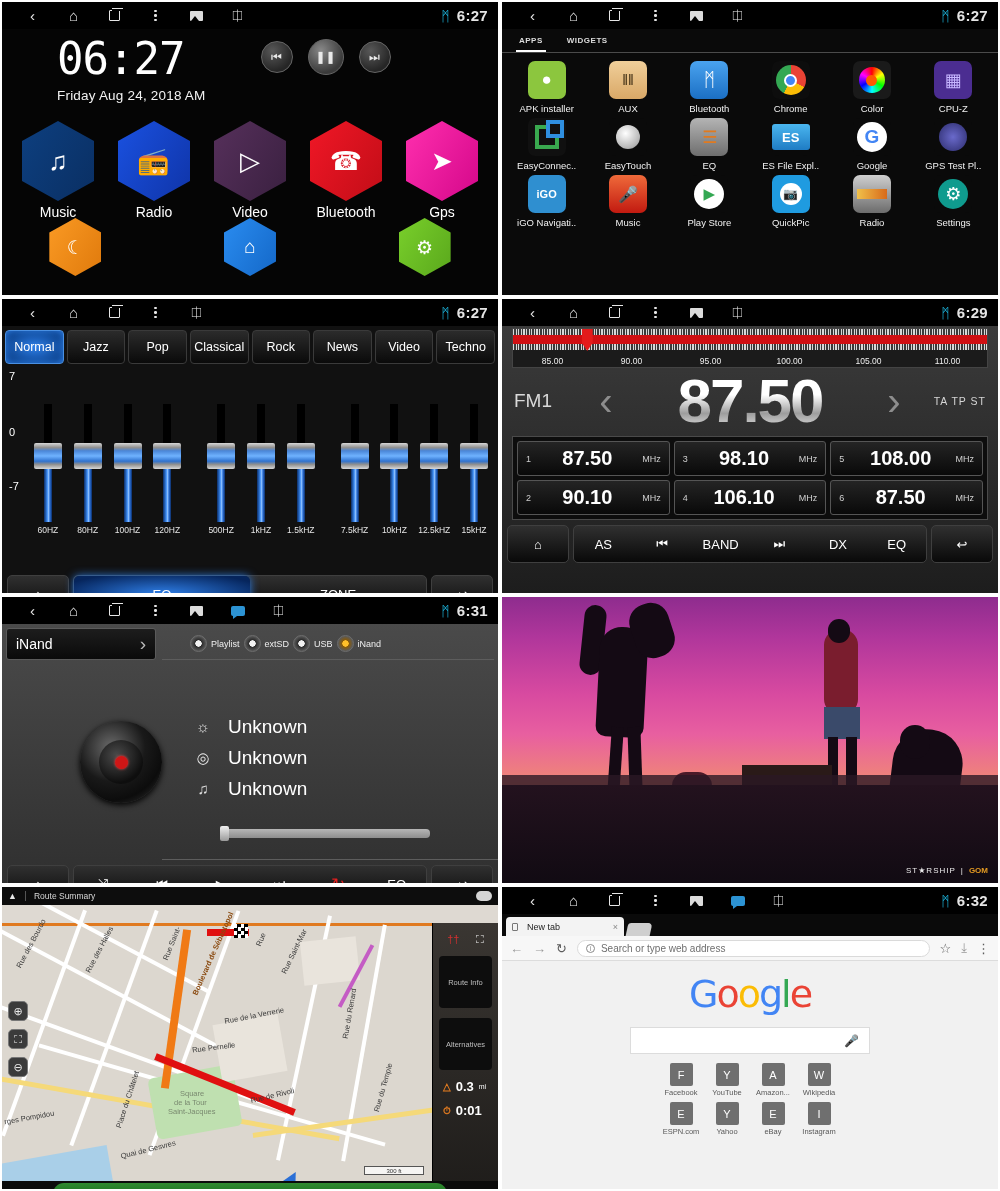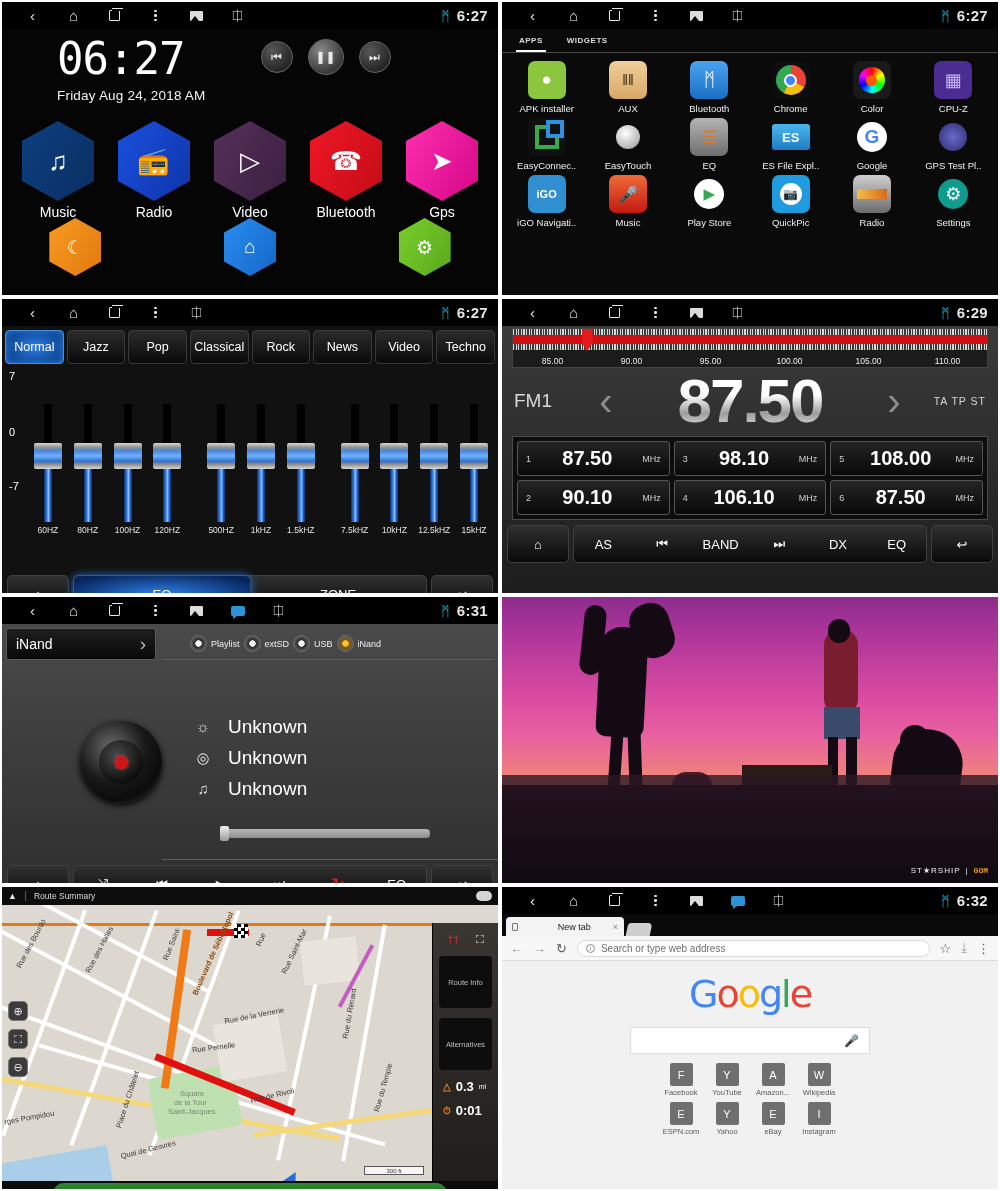--- a/index.html
+++ b/index.html
@@ -151,21 +151,21 @@
   .proghandle{position:absolute;left:0;top:-3px;width:9px;height:15px;border-radius:2px;
      background:linear-gradient(180deg,#f0f0f0,#9a9a9a);}
   .mdivider{position:absolute;left:160px;right:0;bottom:0;height:1px;background:#5d5d5d;}
 
   
   .video{height:100%;position:relative;overflow:hidden;
      background:linear-gradient(180deg,#8e2c8e 0%,#b0369b 14%,#d84aa0 34%,#e85fa0 48%,#f08a73 66%,#f4b04e 76%,#d98a3a 84%,#3a2030 92%,#1a1018 100%);}
   .sil{position:absolute;background:#140a14;}
   .footerlogo{position:absolute;right:10px;bottom:8px;color:#fff;font-size:8px;letter-spacing:1px;
      display:flex;align-items:center;gap:5px;opacity:.92;}
-  .footerlogo .gom{color:#f5a623;font-weight:bold;letter-spacing:0;font-family:Liberation Mono, monospace;}
+  .footerlogo .gom{color:#f5a623;font-weight:bold;letter-spacing:0;}
 
   
   .map{height:100%;position:relative;background:#ded9d2;overflow:hidden;}
   .maptop{height:18px;background:#0d0d0d;display:flex;align-items:center;padding:0 6px;gap:8px;z-index:6;position:relative;}
   .maptop .tri{color:#e8e8e8;font-size:9px;}
   .maptop .ttl{color:#d8d8d8;font-size:8.5px;border-left:1px solid #555;padding-left:8px;}
   .maptop .bubble{margin-left:auto;width:16px;height:10px;background:#d4d4d4;border-radius:5px;}
   .mapcanvas{position:absolute;top:18px;left:0;right:0;bottom:0;background:#dcd7cf;}
   .orangeline{position:absolute;top:0;left:0;right:0;height:3px;background:#e07a20;}
   .mapsidebar{position:absolute;top:18px;right:0;bottom:0;width:66px;
@@ -185,21 +185,21 @@
      color:#fff;font-size:11.5px;display:flex;align-items:center;justify-content:center;}
   .street{position:absolute;color:#3a3a3a;font-size:7.5px;white-space:nowrap;}
   .road{position:absolute;background:#fff;}
   .scalebar{position:absolute;right:74px;bottom:32px;width:60px;height:9px;border:1px solid #555;
      background:rgba(255,255,255,.75);color:#333;font-size:6px;text-align:center;line-height:9px;}
 
   
   .browser{height:100%;background:#f1f1f1;display:flex;flex-direction:column;}
   .tabstrip{height:22px;background:#0a0a0a;display:flex;align-items:flex-end;padding-left:4px;}
   .tabitem{height:19px;background:#f3f3f3;border-radius:4px 4px 0 0;display:flex;align-items:center;
-     padding:8px 6px;gap:22px;min-width:118px;text-align:right;}
+     padding:8px 6px;gap:9px;min-width:118px;}
   .tabitem .doc{width:6px;height:8px;border:1px solid #777;border-radius:1px;}
   .tabitem .lbl{color:#222;font-size:9px;flex:1;}
   .tabitem .x{color:#888;font-size:9px;}
   .tabghost{width:24px;height:13px;background:#cfcfcf;margin-left:3px;border-radius:3px 4px 0 0;
      transform:skewX(-12deg);}
   .omnibar{height:25px;background:#f7f7f7;display:flex;align-items:center;gap:10px;padding:0 8px;border-bottom:1px solid #dcdcdc;}
   .navico{color:#9a9a9a;font-size:13px;}
   .navico.dark{color:#5c5c5c;}
   .urlbox{flex:1;height:17px;background:#fff;border:1px solid #dadada;border-radius:9px;
      display:flex;align-items:center;gap:6px;padding:0 8px;}

